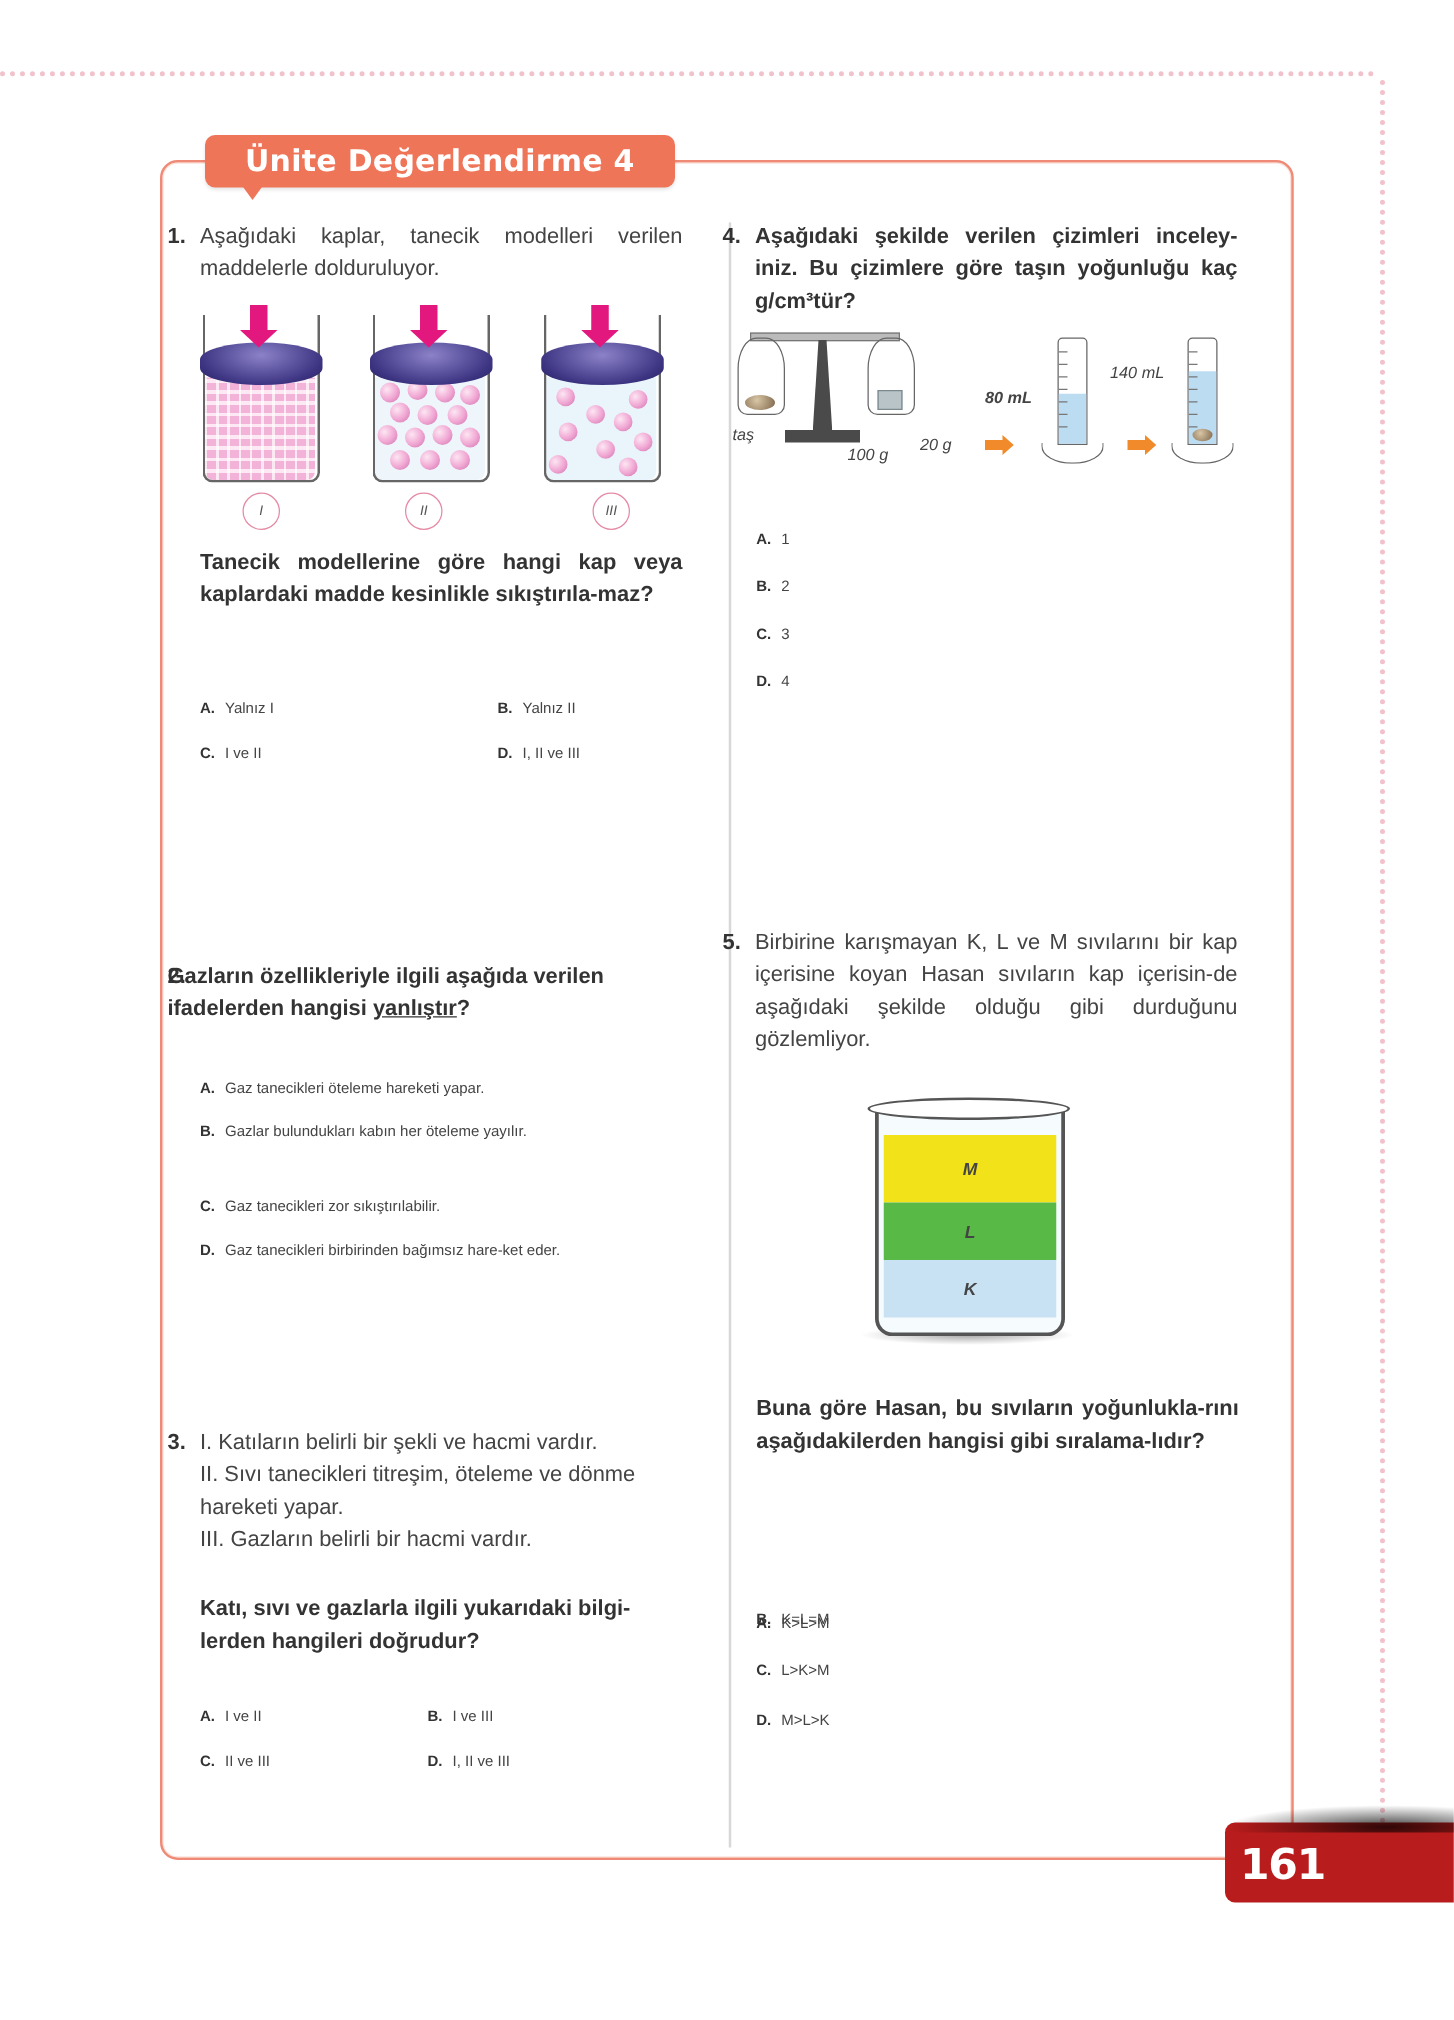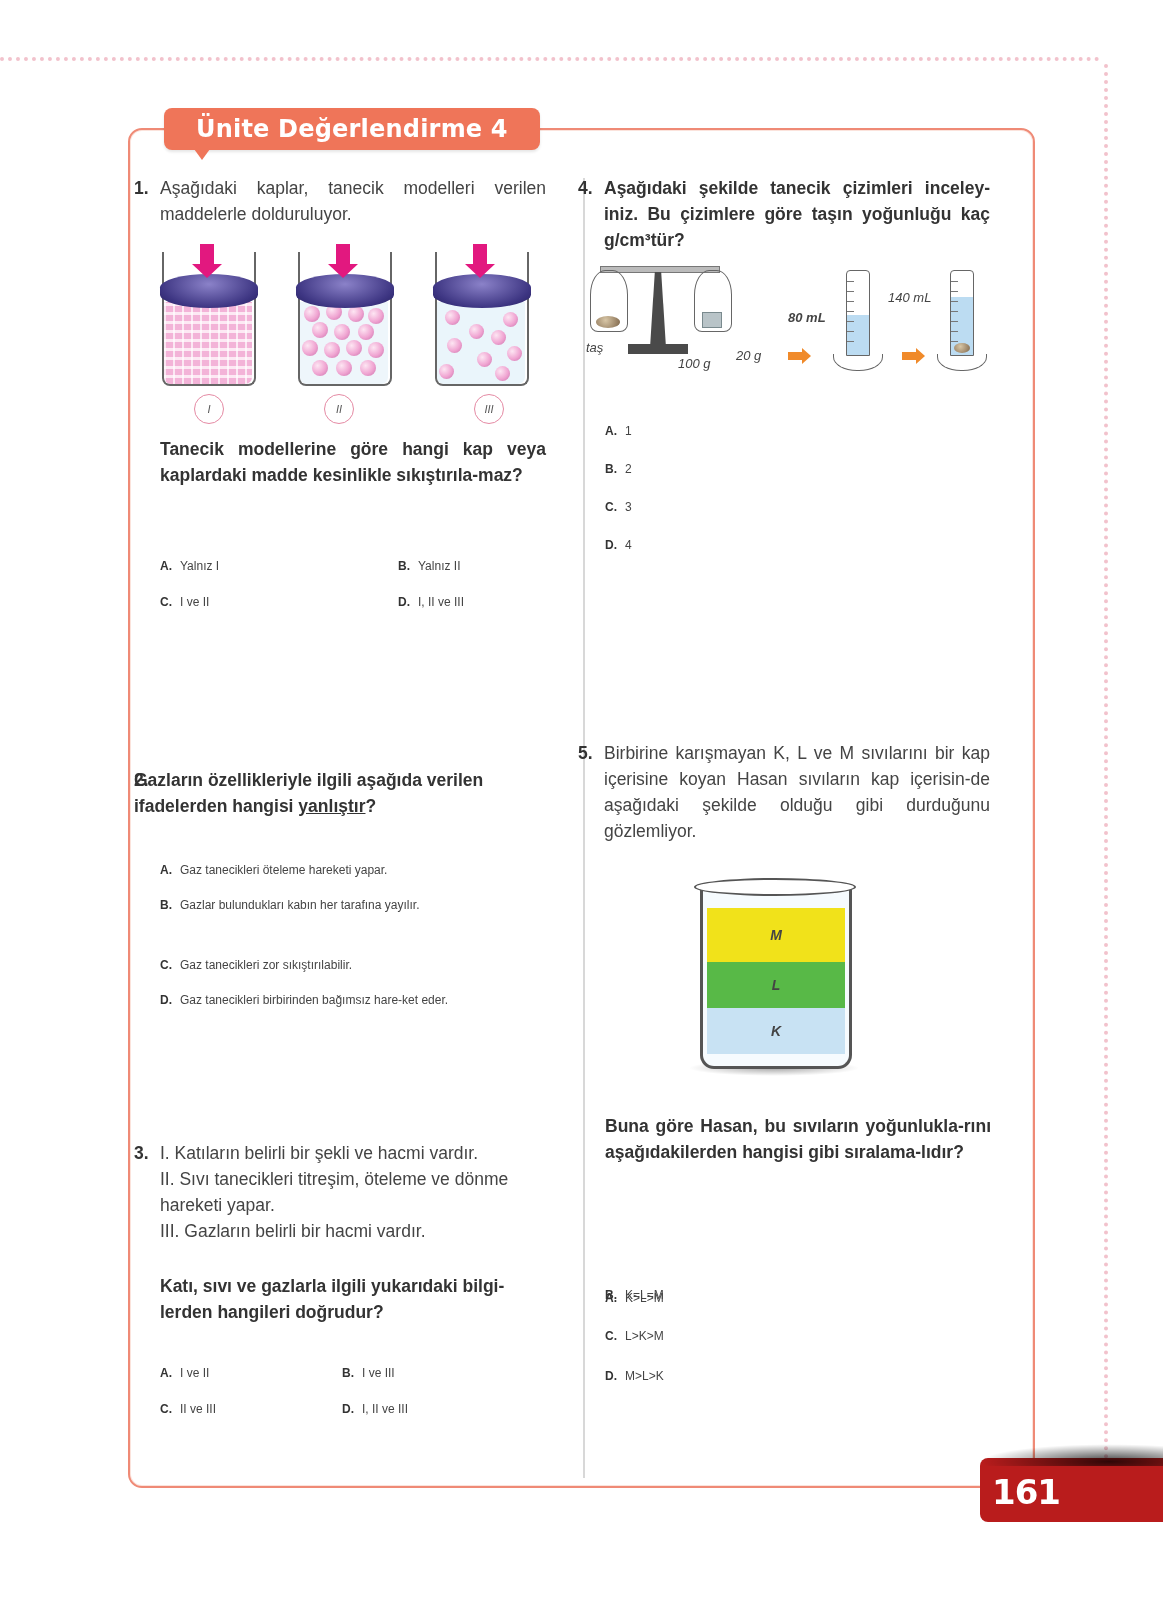--- a/index.html
+++ b/index.html
@@ -169,21 +169,21 @@
 <div class="opt" style="left:398px;top:554px;"><b>B.</b><span>Yalnız II</span></div>
 <div class="opt" style="left:160px;top:590px;"><b>C.</b><span>I ve II</span></div>
 <div class="opt" style="left:398px;top:590px;"><b>D.</b><span>I, II ve III</span></div>
 
 <div class="q bold" style="left:134px;top:767px;width:412px;">
   <span class="qnum" style="left:0;top:0;">2.</span>
   <div style=""><span>Gazların özellikleriyle ilgili aşağıda verilen ifadelerden hangisi </span><span class="u">yanlıştır</span><span>?</span></div>
 </div>
 
 <div class="opt" style="left:160px;top:858px;width:386px;"><b>A.</b><span>Gaz tanecikleri öteleme hareketi yapar.</span></div>
-<div class="opt" style="left:160px;top:893px;width:386px;text-align:justify;padding-left:26px;text-indent:-26px;box-sizing:border-box;"><b>B.</b><span>Gazlar bulundukları kabın her tarafına yayılır.</span></div>
+<div class="opt" style="left:160px;top:893px;width:386px;text-align:justify;padding-left:26px;text-indent:-26px;box-sizing:border-box;"><b>B.</b><span>Gazlar bulundukları kabın her öteleme yayılır.</span></div>
 <div class="opt" style="left:160px;top:953px;width:386px;"><b>C.</b><span>Gaz tanecikleri zor sıkıştırılabilir.</span></div>
 <div class="opt" style="left:160px;top:988px;width:386px;padding-left:26px;text-indent:-26px;box-sizing:border-box;"><b>D.</b><span>Gaz tanecikleri birbirinden bağımsız hare-ket eder.</span></div>
 
 <div class="q" style="left:134px;top:1140px;width:412px;">
   <span class="qnum" style="left:0;top:0;">3.</span>
   <div class="qtext" style="margin-left:26px;text-align:left;">
     <div>I. Katıların belirli bir şekli ve hacmi vardır.</div>
     <div>II. Sıvı tanecikleri titreşim, öteleme ve dönme hareketi yapar.</div>
     <div>III. Gazların belirli bir hacmi vardır.</div>
   </div>
@@ -191,21 +191,21 @@
 
 <div class="q bold" style="left:160px;top:1273px;width:386px;">Katı, sıvı ve gazlarla ilgili yukarıdaki bilgi-lerden hangileri doğrudur?</div>
 
 <div class="opt" style="left:160px;top:1361px;"><b>A.</b><span>I ve II</span></div>
 <div class="opt" style="left:342px;top:1361px;"><b>B.</b><span>I ve III</span></div>
 <div class="opt" style="left:160px;top:1397px;"><b>C.</b><span>II ve III</span></div>
 <div class="opt" style="left:342px;top:1397px;"><b>D.</b><span>I, II ve III</span></div>
 
 <div class="q bold" style="left:578px;top:175px;width:412px;">
   <span class="qnum" style="left:0;top:0;">4.</span>
-  <div style="margin-left:26px;text-align:justify;">Aşağıdaki şekilde tanecik çizimleri inceley-iniz. Bu çizimlere göre taşın yoğunluğu kaç g/cm³tür?</div>
+  <div style="margin-left:26px;text-align:justify;">Aşağıdaki şekilde verilen çizimleri inceley-iniz. Bu çizimlere göre taşın yoğunluğu kaç g/cm³tür?</div>
 </div>
 
 <div class="fig4">
 
   <div style="position:absolute;left:10px;top:2px;width:118px;height:5px;background:#bbb;border:1px solid #777;"></div>
   <div style="position:absolute;left:60px;top:8px;width:16px;height:76px;background:#4a4a4a;clip-path:polygon(30% 0,70% 0,100% 100%,0 100%);"></div>
   <div style="position:absolute;left:38px;top:80px;width:60px;height:10px;background:#4a4a4a;"></div>
   <div style="position:absolute;left:0px;top:6px;width:36px;height:60px;border:1.5px solid #666;border-radius:40% 40% 8px 8px;"></div>
   <div style="position:absolute;left:6px;top:52px;width:24px;height:12px;border-radius:50%;background:radial-gradient(circle at 40% 35%,#d8c6a6,#7d6448);"></div>
   <div style="position:absolute;left:104px;top:6px;width:36px;height:60px;border:1.5px solid #666;border-radius:40% 40% 8px 8px;"></div>

